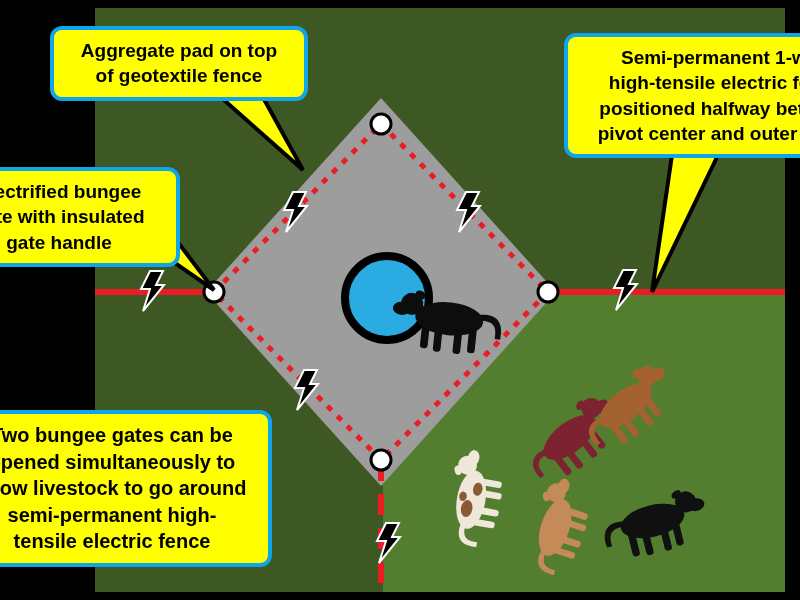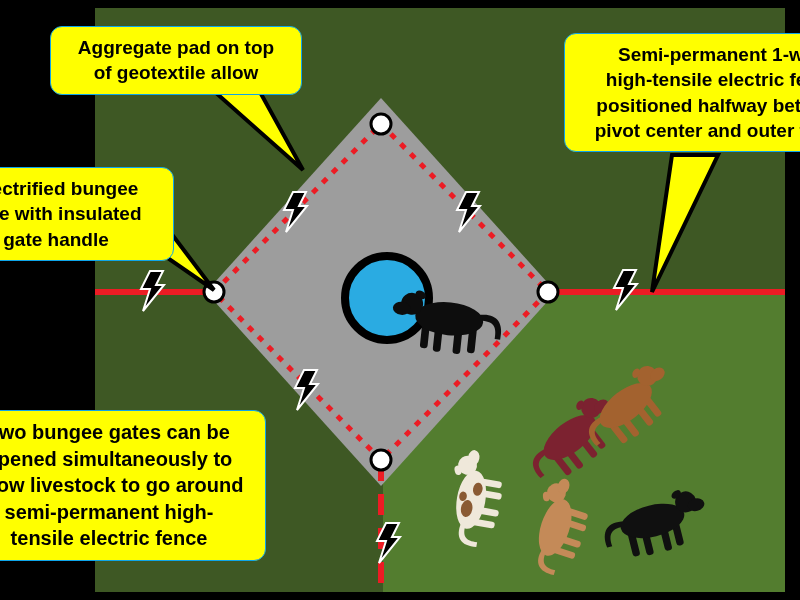--- a/index.html
+++ b/index.html
@@ -2,21 +2,21 @@
 <html><head>
 <meta charset="utf-8">
 <style>
   html,body{margin:0;padding:0;background:#000;}
   .stage{
     position:relative;width:800px;height:600px;background:#000;
     overflow:hidden;font-family:"Liberation Sans",sans-serif;
   }
   .stage svg{position:absolute;left:0;top:0;}
   .callout{
-    position:absolute;background:#ffff00;border:1px solid #0ea5e9;
+    position:absolute;background:#ffff00;border:4px solid #0ea5e9;
     border-radius:12px;padding:8px 10px;text-align:center;
     font-weight:bold;font-size:19px;line-height:1.33;color:#000;z-index:5;
   }
   .co-aggregate{left:50px;top:26px;width:230px;}
   .co-bungee{left:-62px;top:167px;width:214px;}
   .co-semi{left:564px;top:33px;width:295px;}
   .co-gates{left:-48px;top:410px;width:292px;font-size:20px;}
 </style>
 </head>
 <body>
@@ -88,21 +88,21 @@
 
     <g fill="#ffff00" stroke="#000000" stroke-width="4">
       <polygon points="215,92 260,92 303,170"></polygon>
       <polygon points="146,200 146,243 214,290"></polygon>
       <polygon points="672,155 718,155 652,292"></polygon>
     </g>
   </svg>
 
   <div class="callout co-aggregate">
     <div>Aggregate pad on top</div>
-    <div>of geotextile allow</div>
+    <div>of geotextile fence</div>
   </div>
 
   <div class="callout co-bungee">
     <div>Electrified bungee</div>
     <div>gate with insulated</div>
     <div>gate handle</div>
   </div>
 
   <div class="callout co-semi">
     <div>Semi-permanent 1-wire</div>

